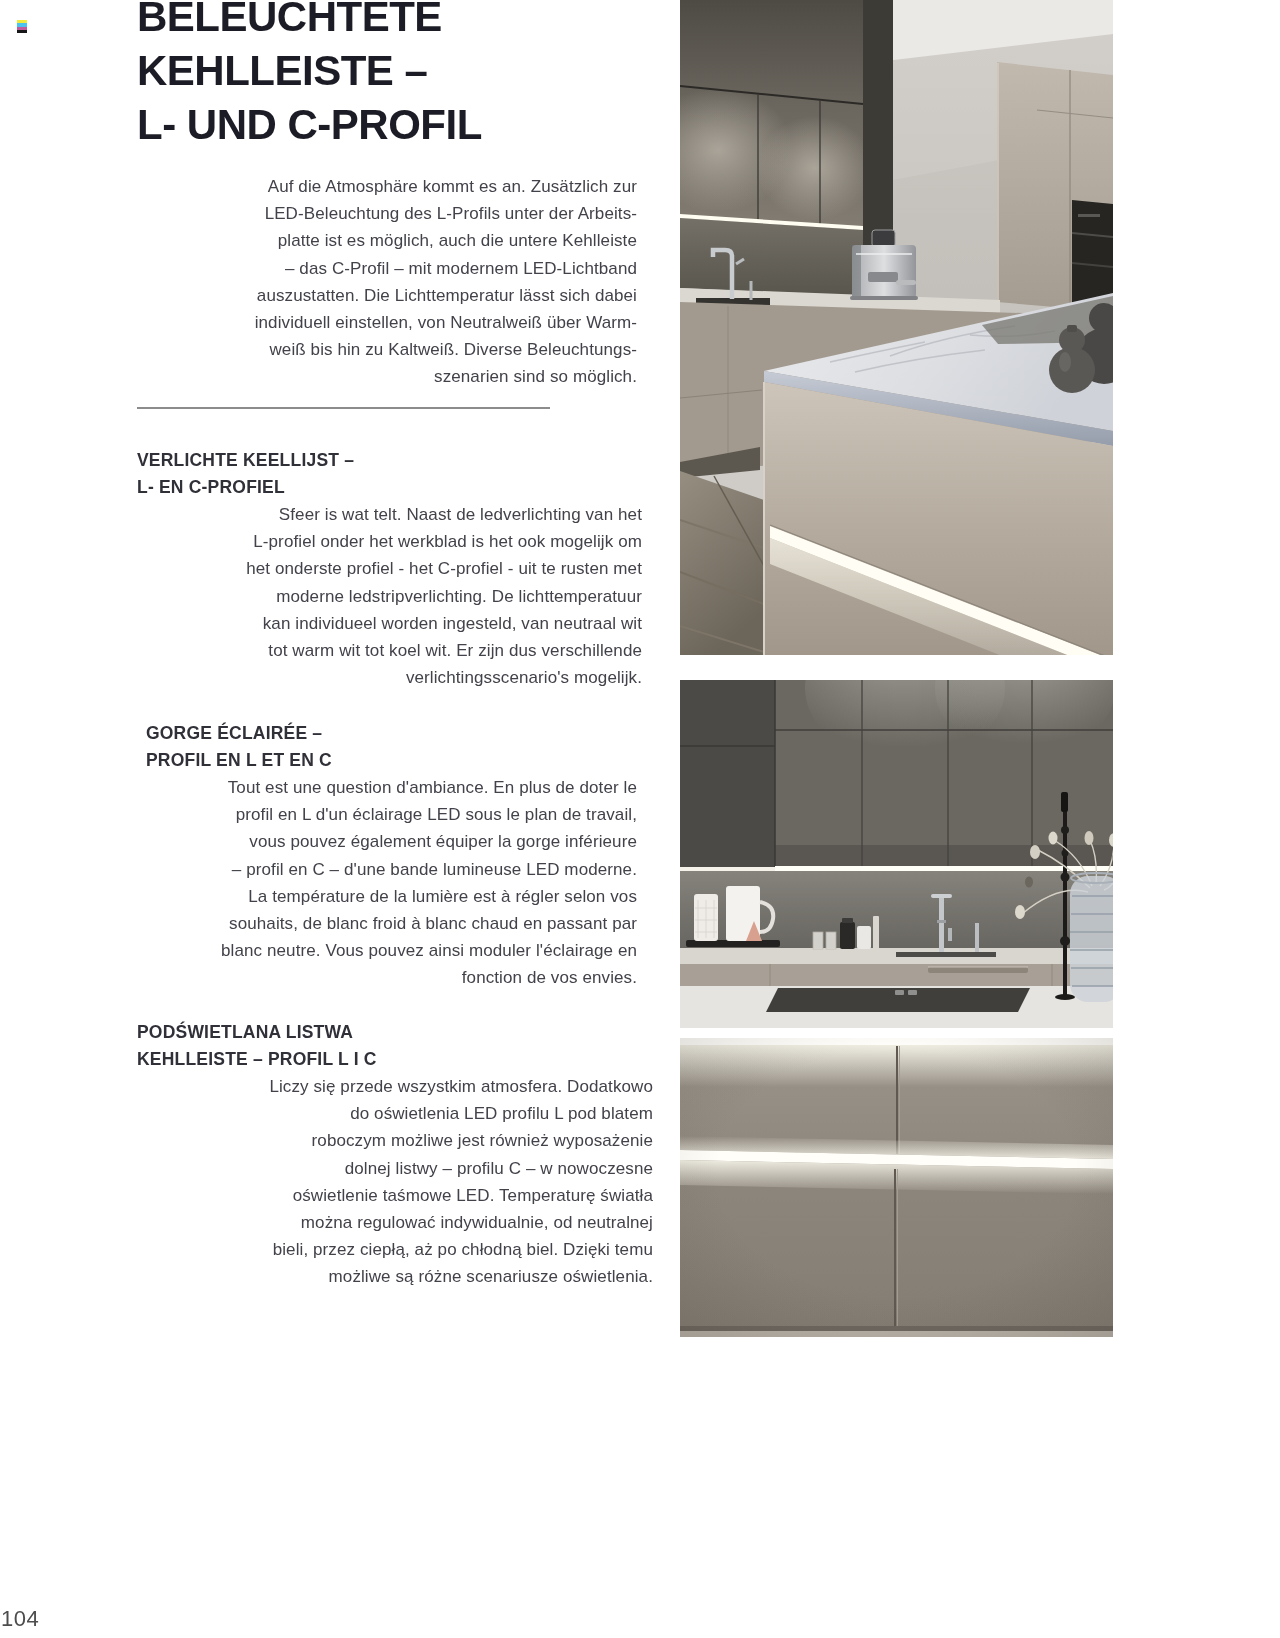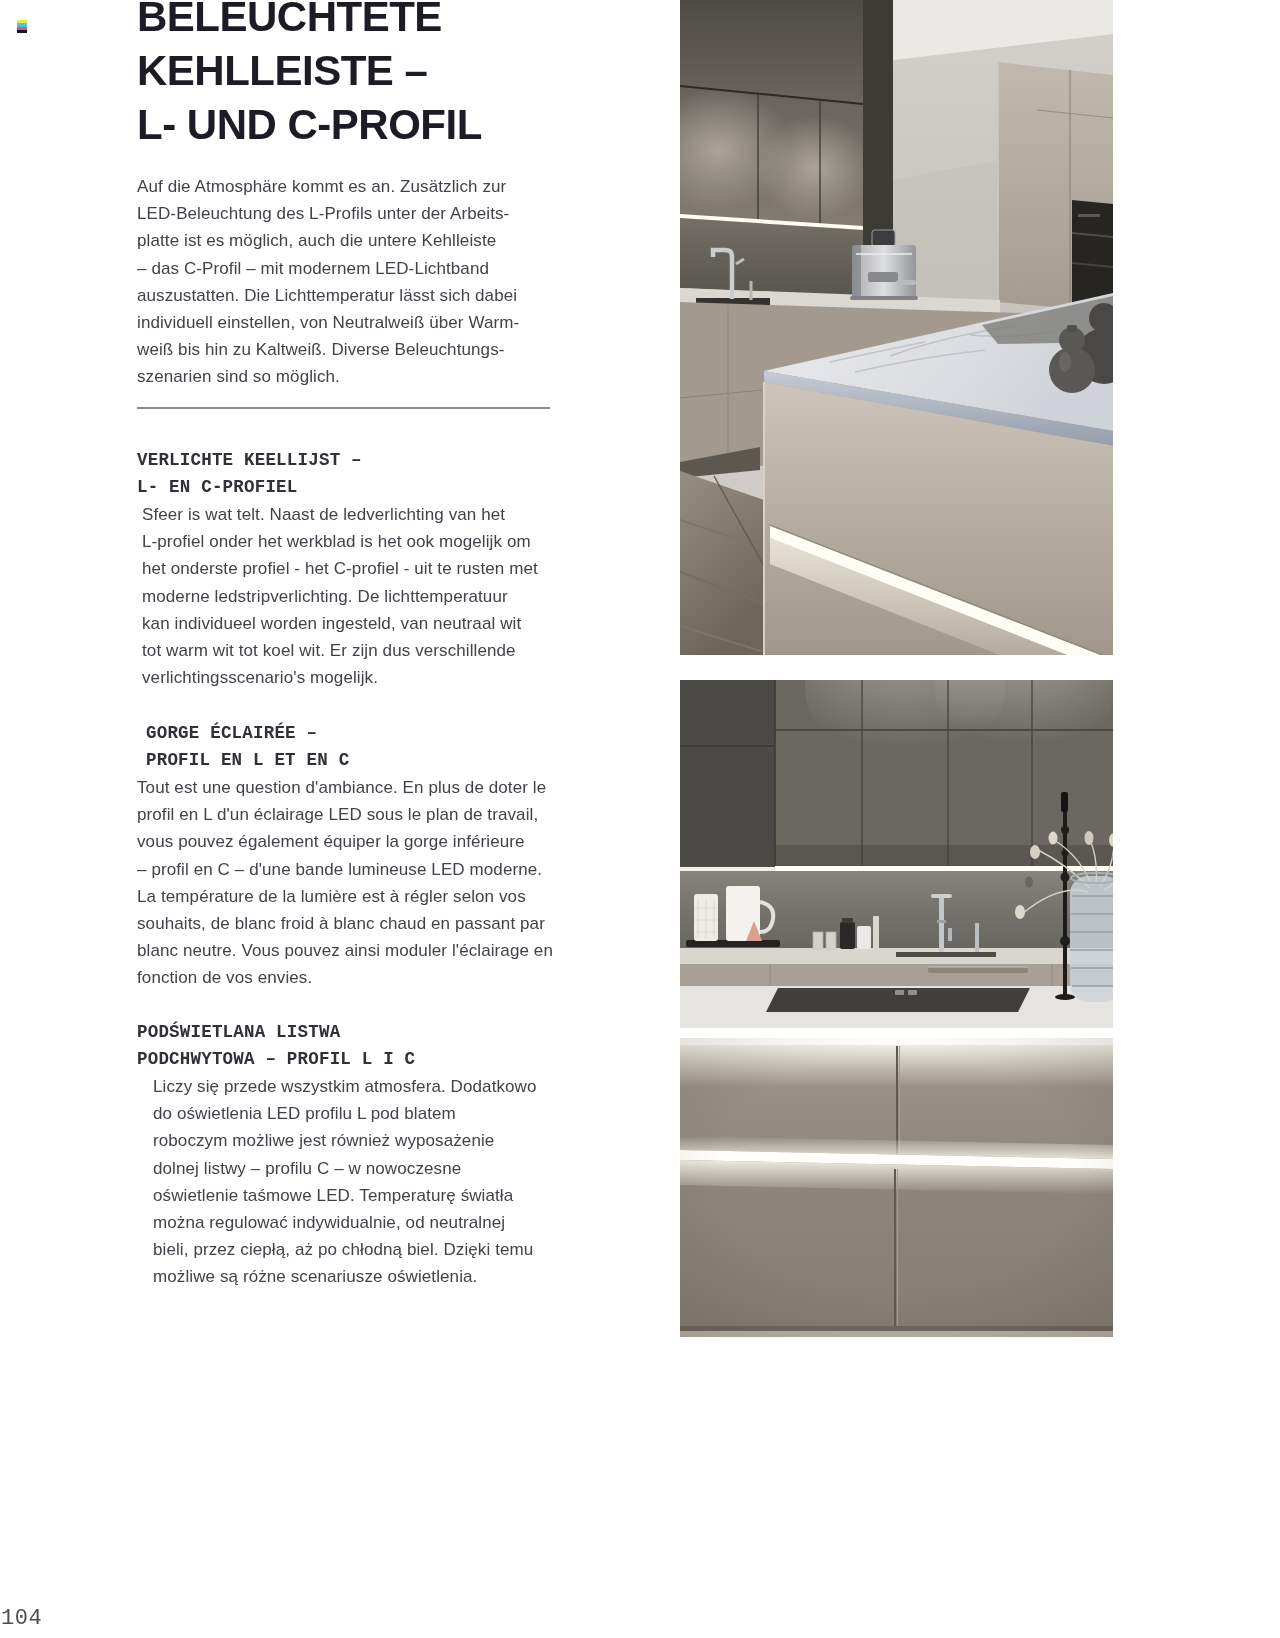--- a/index.html
+++ b/index.html
@@ -13,36 +13,36 @@
   .print-mark div{width:10px;height:3.25px;}
   
   .col{position:absolute;left:137px;top:0;width:500px;}
   .title{
     position:absolute;left:0;top:-10px;margin:0;width:480px;
     font-size:42px;line-height:54px;font-weight:700;letter-spacing:-0.5px;
     color:#1c1c26;white-space:pre-line;
   }
   .body-text{
     margin:0;font-size:17px;line-height:27.2px;color:#42424a;
-    white-space:pre-line;letter-spacing:0.1px;
+    white-space:pre-line;letter-spacing:0.1px;text-align:right;
   }
   .intro{position:absolute;left:0;top:173px;width:500px;}
   .rule{position:absolute;left:0;top:407px;width:413px;height:2px;background:#8c8c8c;border:0;margin:0;}
   .sec-heading{
     margin:0;font-size:17.5px;line-height:27.2px;font-weight:700;
-    color:#303038;white-space:pre-line;letter-spacing:0.2px;font-family:Liberation Mono, monospace;
+    color:#303038;white-space:pre-line;letter-spacing:0.2px;
   }
   .sec-nl-h{position:absolute;left:0;top:447px;}
   .sec-nl-b{position:absolute;left:5px;top:501px;width:500px;}
   .sec-fr-h{position:absolute;left:0;top:720px;margin-left:9px;}
   .sec-fr-b{position:absolute;left:0;top:774px;width:500px;}
   .sec-pl-h{position:absolute;left:0;top:1019px;}
   .sec-pl-b{position:absolute;left:16px;top:1073px;width:500px;}
   .page-number{
-    position:absolute;left:1px;top:1606px;font-size:22px;color:#4d4d4d;letter-spacing:0.5px;font-family:Liberation Mono, monospace;
+    position:absolute;left:1px;top:1606px;font-size:22px;color:#4d4d4d;letter-spacing:0.5px;
   }
   
   .photo{position:absolute;overflow:hidden;background:#cfccc8;}
   .photo svg{display:block;width:100%;height:100%;}
   .photo-1{left:680px;top:0;width:433px;height:655px;}
   .photo-2{left:680px;top:680px;width:433px;height:348px;}
   .photo-3{left:680px;top:1038px;width:433px;height:299px;}
 </style>
 </head>
 <body>
@@ -85,21 +85,21 @@
     <p class="body-text sec-fr-b">Tout est une question d'ambiance. En plus de doter le
 profil en L d'un éclairage LED sous le plan de travail,
 vous pouvez également équiper la gorge inférieure
 – profil en C – d'une bande lumineuse LED moderne.
 La température de la lumière est à régler selon vos
 souhaits, de blanc froid à blanc chaud en passant par
 blanc neutre. Vous pouvez ainsi moduler l'éclairage en
 fonction de vos envies.</p>
 
     <h2 class="sec-heading sec-pl-h">PODŚWIETLANA LISTWA
-PODCHWYTOWA – PROFIL L I C</h2>
+KEHLLEISTE – PROFIL L I C</h2>
     <p class="body-text sec-pl-b">Liczy się przede wszystkim atmosfera. Dodatkowo
 do oświetlenia LED profilu L pod blatem
 roboczym możliwe jest również wyposażenie
 dolnej listwy – profilu C – w nowoczesne
 oświetlenie taśmowe LED. Temperaturę światła
 można regulować indywidualnie, od neutralnej
 bieli, przez ciepłą, aż po chłodną biel. Dzięki temu
 możliwe są różne scenariusze oświetlenia.</p>
   </div>
 

